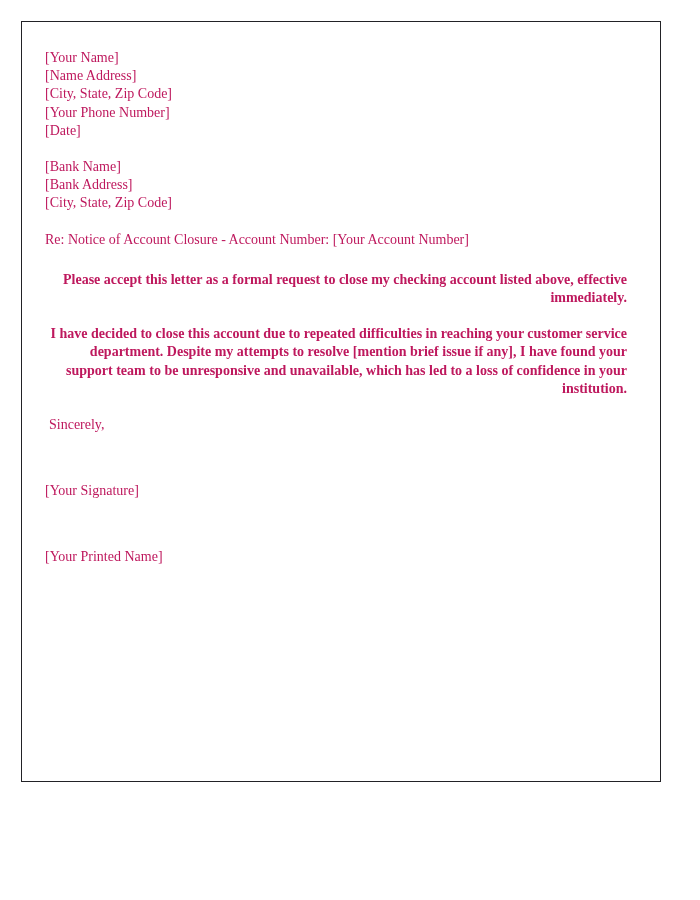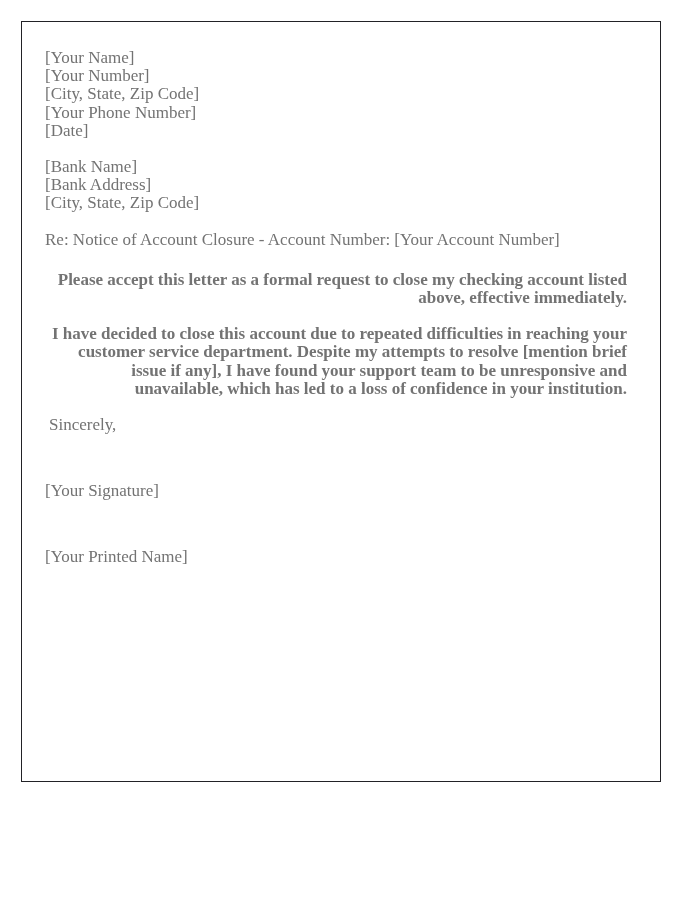--- a/index.html
+++ b/index.html
@@ -34,23 +34,23 @@
     background: #ffffff;
     border: 1.5px solid #222226;
   }
 
   .sheet-inner {
     box-sizing: border-box;
     padding: 27px 15px 0 23px;
   }
 
   .letter {
-    font-size: 17px;
+    font-size: 14px;
     line-height: 18.2px;
-    color: #737373;
+    color: #be185d;
     width: 582px;
     text-align: left;
   }
 
   
   .addr-block {
     margin: 0 0 18px 0;
   }
   .addr-line {
     display: block;
@@ -93,21 +93,21 @@
 <body>
 
 <div class="canvas">
 
   <div class="sheet">
     <div class="sheet-inner">
       <div class="letter">
 
         <div class="addr-block">
           <span class="addr-line">[Your Name]</span>
-          <span class="addr-line">[Your Number]</span>
+          <span class="addr-line">[Name Address]</span>
           <span class="addr-line">[City, State, Zip Code]</span>
           <span class="addr-line">[Your Phone Number]</span>
           <span class="addr-line">[Date]</span>
         </div>
 
         <div class="addr-block">
           <span class="addr-line">[Bank Name]</span>
           <span class="addr-line">[Bank Address]</span>
           <span class="addr-line">[City, State, Zip Code]</span>
         </div>

